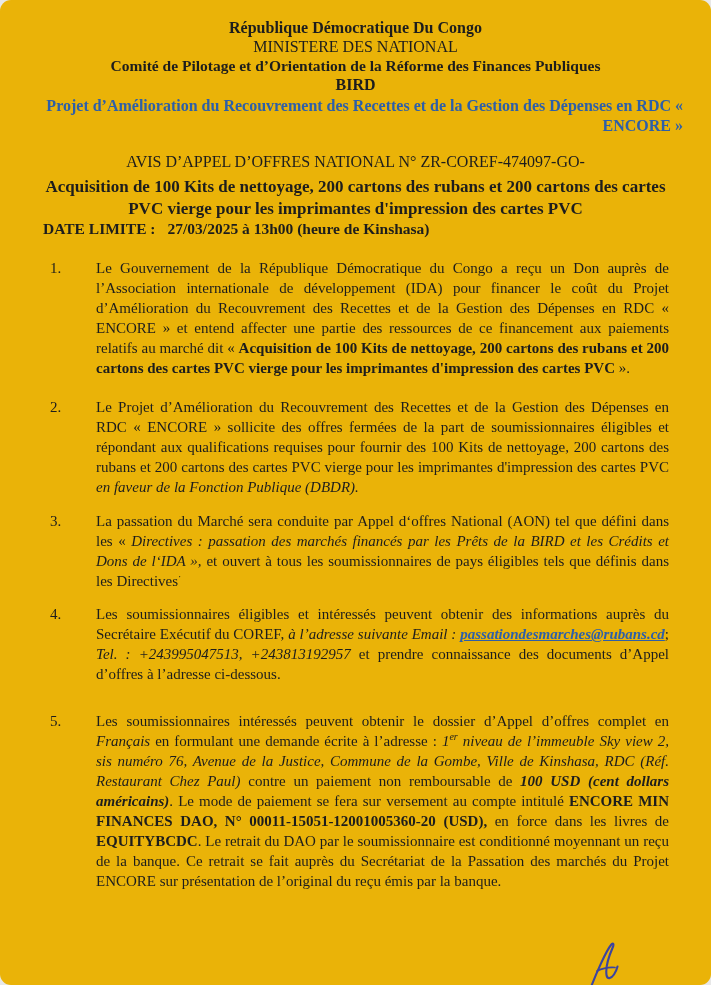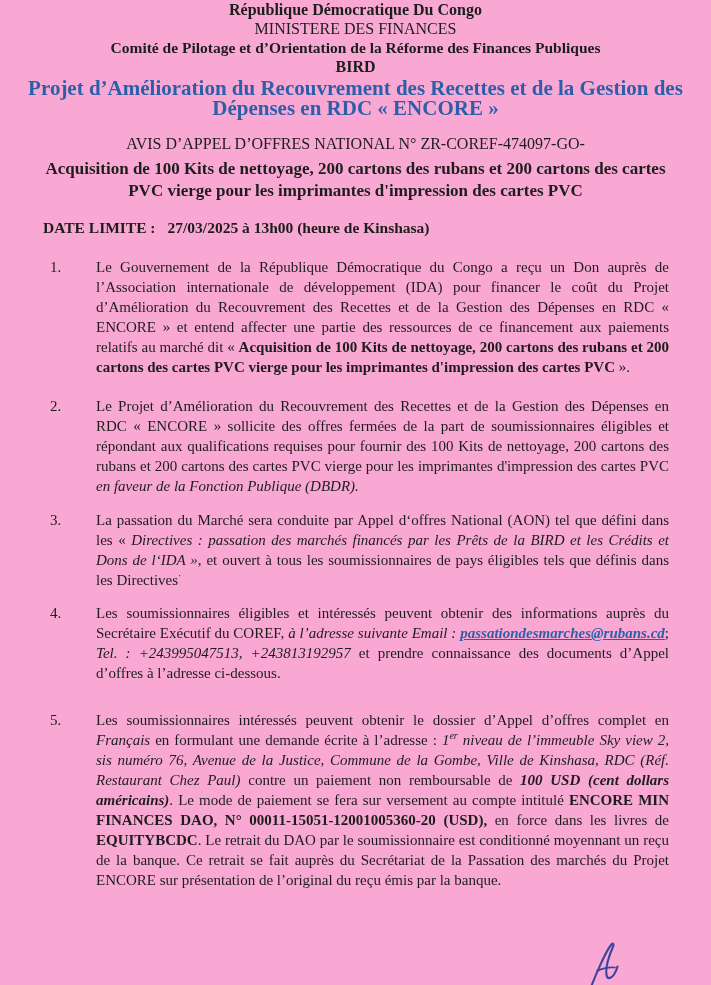--- a/index.html
+++ b/index.html
@@ -1,44 +1,45 @@
 <!DOCTYPE html>
 <html style="--blue: #2d5fa9; --ink: #1d1d1d;"><head>
 <meta charset="utf-8">
 <style>
   html,body { margin:0; padding:0; background:#e8e8e8; }
   .page {
     position:relative;
     width:711px; height:985px;
     margin:0 auto;
-    background:#f9a8d4;
+    background:#eab308;
     font-family:"Liberation Serif", serif;
     color:var(--ink, #1d1d1d);
     overflow:hidden;
     box-sizing:border-box;
-    padding-top:0;
+    padding-top:18px;
+    border-radius:11px;
   }
   .center { text-align:center; }
   .hdr-bold   { font-weight:bold; font-size:16px; line-height:19px; }
   .hdr-normal { font-weight:normal; font-size:16px; line-height:19px; }
   .hdr-committee { font-weight:bold; font-size:15.5px; line-height:19px; }
   .project-title {
-    font-weight:bold; font-size:21px; line-height:20px;
+    font-weight:bold; font-size:16px; line-height:20px;
     color:var(--blue, #2d5fa9);
     width:655px; margin:2px auto 0 auto;
-    text-align:center;
+    text-align:right;
   }
   .avis-title { font-weight:normal; font-size:16px; line-height:19px; margin-top:16px; }
   .subject-title {
     font-weight:bold; font-size:17px; line-height:22px;
     width:648px; margin:5px auto 0 auto; text-align:center;
   }
   .date-line { margin-left:43px; font-weight:bold; font-size:15.5px; line-height:18px; }
   .date-line.first { margin-top:30px; }
-  .date-line.second { margin-top:17px; }
+  .date-line.second { }
   .date-value { margin-left:12px; }
   .numbered { display:flex; margin:0 42px 0 50px; }
   .numbered .num  { flex:none; width:46px; font-size:15px; line-height:20px; }
   .numbered .body { flex:1; text-align:justify; font-size:15px; line-height:20px; }
   .numbered.p1 { margin-top:20px; }
   .numbered.p2 { margin-top:19px; }
   .numbered.p3 { margin-top:14px; }
   .numbered.p4 { margin-top:13px; }
   .numbered.p5 { margin-top:27px; }
   .body b { font-weight:bold; }
@@ -55,21 +56,21 @@
     width:36px; height:48px;
   }
   .signature svg { width:100%; height:100%; }
 </style>
 </head>
 <body>
 
 <div class="page">
 
   <div class="center hdr-bold">République Démocratique Du Congo</div>
-  <div class="center hdr-normal">MINISTERE DES FINANCES</div>
+  <div class="center hdr-normal">MINISTERE DES NATIONAL</div>
   <div class="center hdr-committee">Comité de Pilotage et d’Orientation de la Réforme des Finances Publiques</div>
   <div class="center hdr-bold">BIRD</div>
   <div class="project-title">Projet d’Amélioration du Recouvrement des Recettes et de la Gestion des Dépenses en RDC « ENCORE »</div>
 
   <div class="center avis-title">
     <div>AVIS D’APPEL D’OFFRES NATIONAL N° ZR-COREF-474097-GO-</div>
   </div>
   <div class="subject-title">Acquisition de 100 Kits de nettoyage, 200 cartons des rubans et 200 cartons des cartes PVC vierge pour les imprimantes d'impression des cartes PVC</div>
 
   <div class="date-line second">

